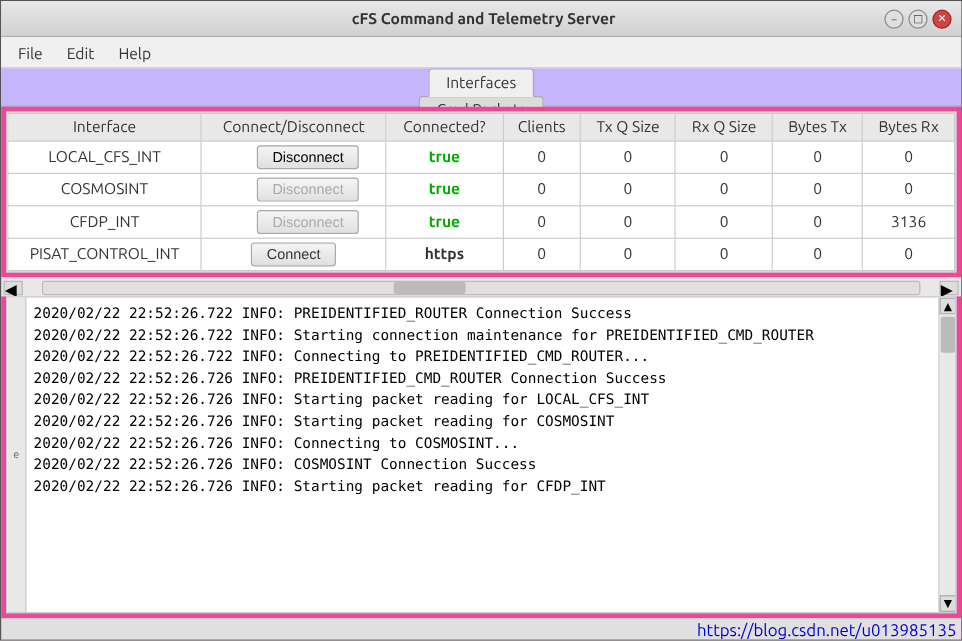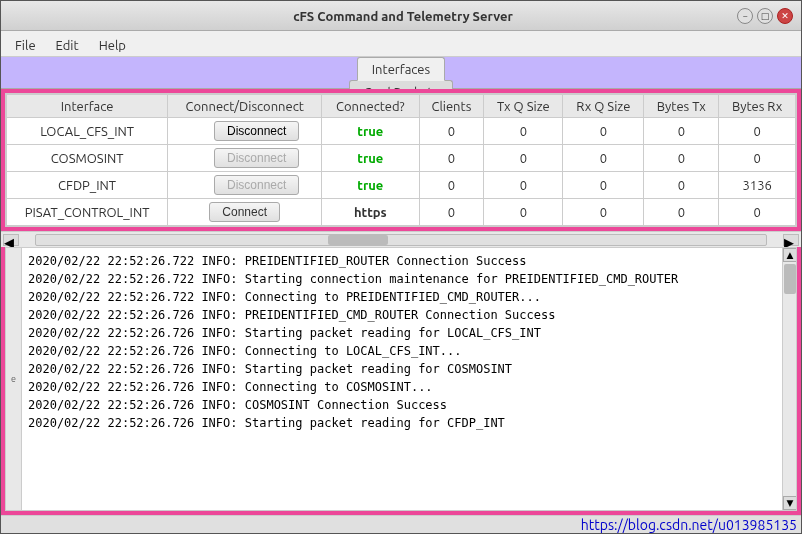--- a/index.html
+++ b/index.html
@@ -364,21 +364,20 @@
     </div>
 
     <div class="log-section">
       <div class="side-indicator">e</div>
       <div class="log-content" id="log-content">
           <div class="log-line">2020/02/22 22:52:26.722  INFO: PREIDENTIFIED_ROUTER Connection Success</div>
           <div class="log-line">2020/02/22 22:52:26.722  INFO: Starting connection maintenance for PREIDENTIFIED_CMD_ROUTER</div>
           <div class="log-line">2020/02/22 22:52:26.722  INFO: Connecting to PREIDENTIFIED_CMD_ROUTER...</div>
           <div class="log-line">2020/02/22 22:52:26.726  INFO: PREIDENTIFIED_CMD_ROUTER Connection Success</div>
           <div class="log-line">2020/02/22 22:52:26.726  INFO: Starting packet reading for LOCAL_CFS_INT</div>
-          <div class="log-line">2020/02/22 22:52:26.726  INFO: Connecting to LOCAL_CFS_INT...</div>
           <div class="log-line">2020/02/22 22:52:26.726  INFO: Starting packet reading for COSMOSINT</div>
           <div class="log-line">2020/02/22 22:52:26.726  INFO: Connecting to COSMOSINT...</div>
           <div class="log-line">2020/02/22 22:52:26.726  INFO: COSMOSINT Connection Success</div>
           <div class="log-line">2020/02/22 22:52:26.726  INFO: Starting packet reading for CFDP_INT</div>
         </div>
       <div class="v-scrollbar">
         <div class="v-scroll-up">▲</div>
         <div class="v-scroll-track">
           <div class="v-scroll-thumb"></div>
         </div>

